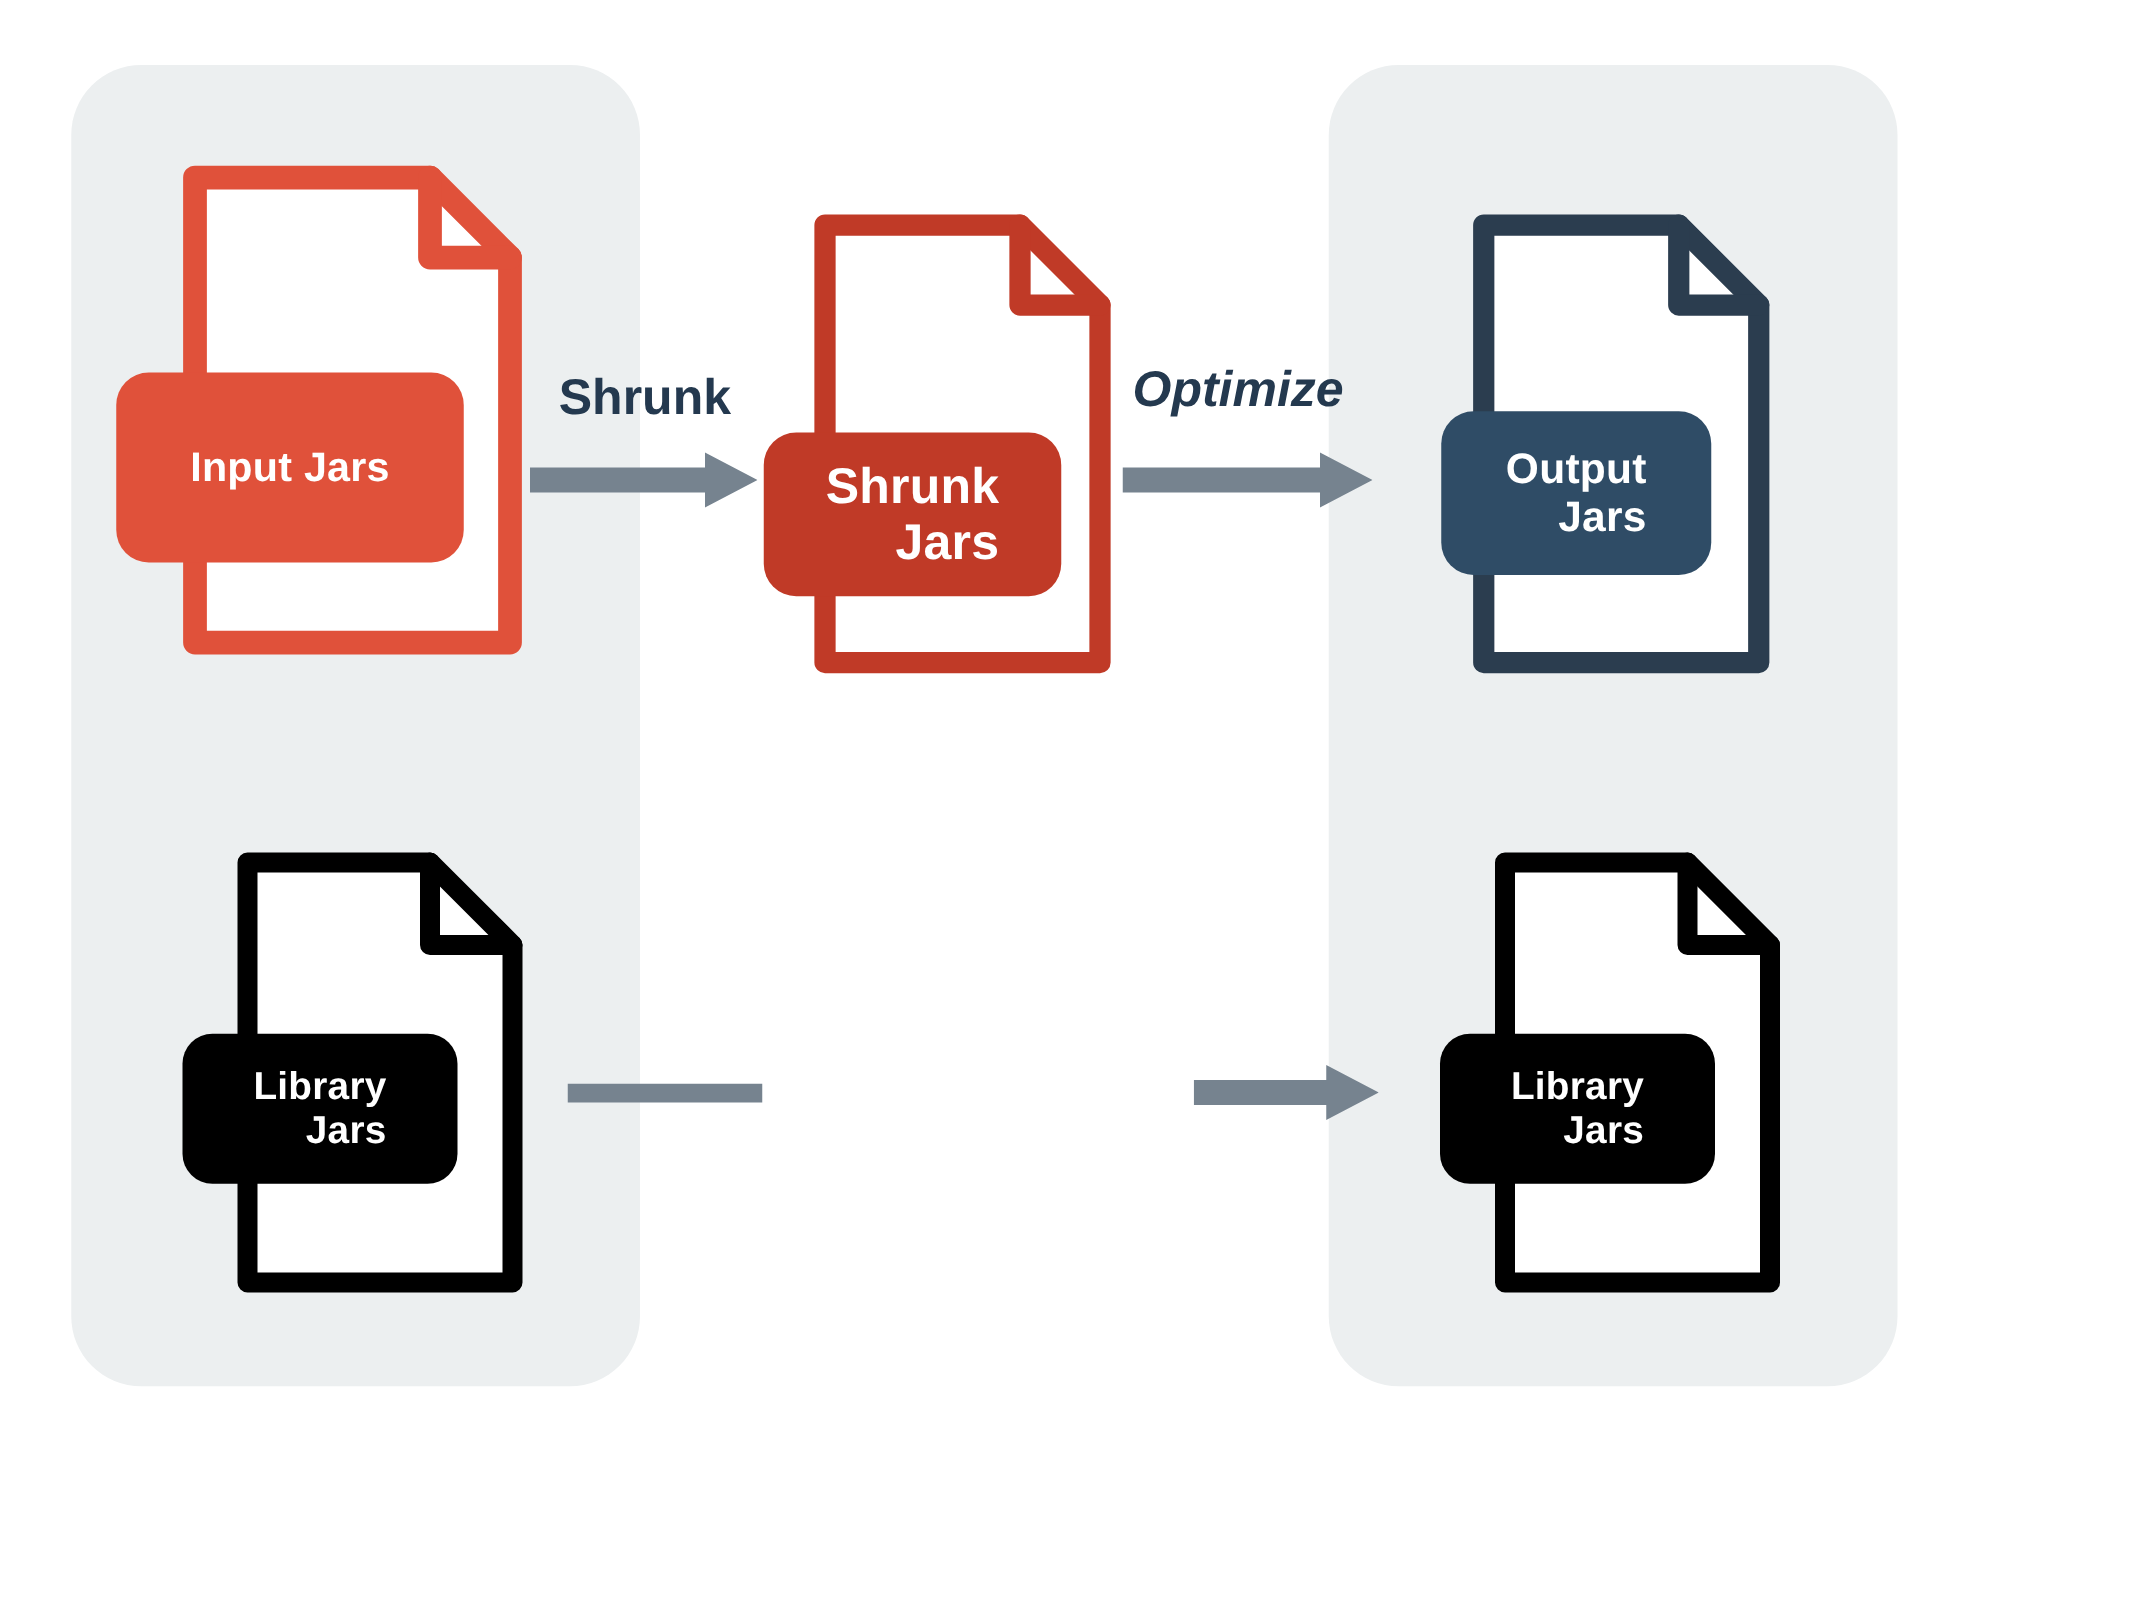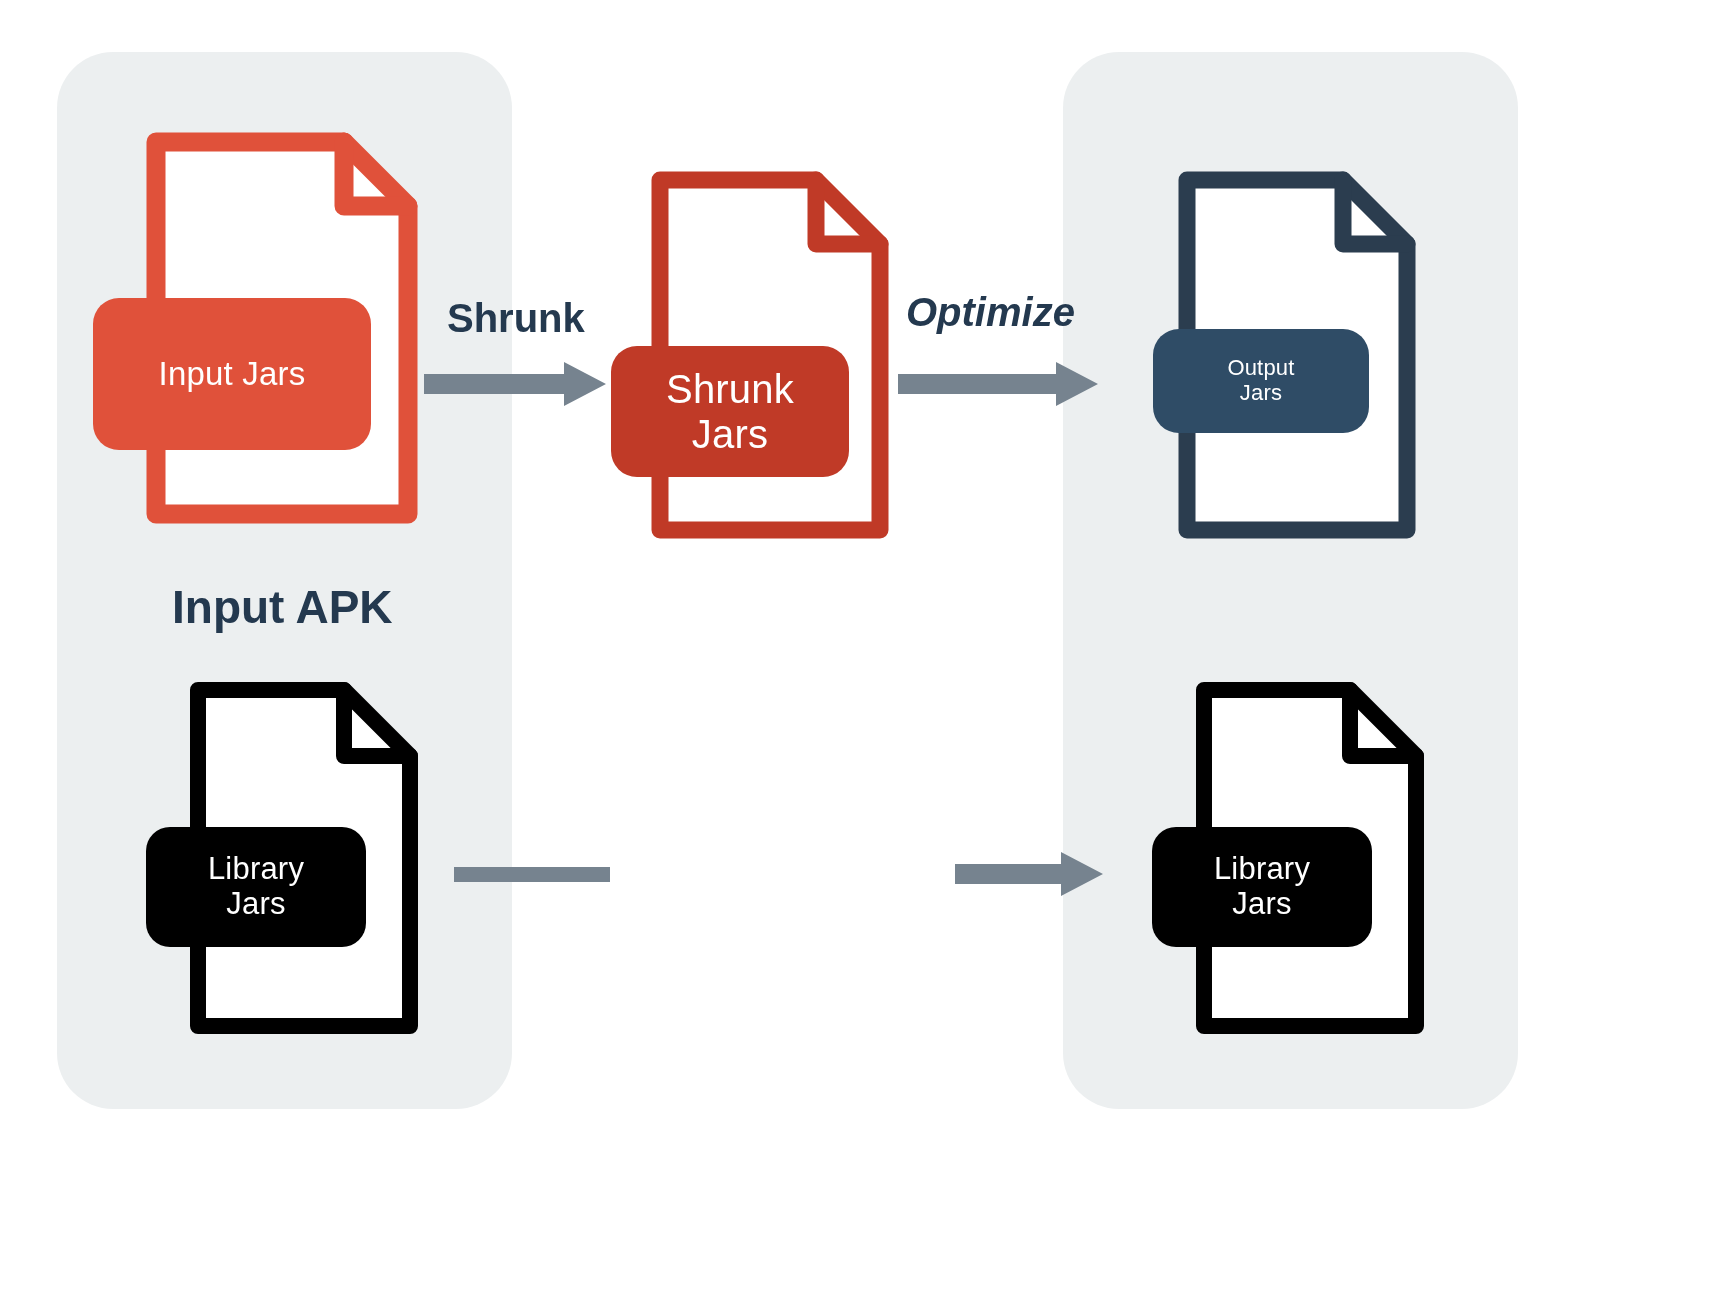--- a/index.html
+++ b/index.html
@@ -34,43 +34,43 @@
   .doc {
     position: absolute;
   }
   .doc svg { display: block; }
 
   
   .chip {
     position: absolute;
     border-radius: 26px;
     color: #ffffff;
-    font-weight: normal;
+    font-weight: bold;
     display: flex;
     align-items: center;
     justify-content: center;
-    text-align: center;
+    text-align: right;
     line-height: 1.12;
     letter-spacing: .2px;
   }
 
   #chip-input-jars {
     left: 93px;  top: 298px;  width: 278px; height: 152px;
     background: #e0513a;
     font-size: 33px;
   }
   #chip-shrunk-code {
     left: 611px; top: 346px;  width: 238px; height: 131px;
     background: #c03a27;
     font-size: 40px;
   }
   #chip-output-jars {
-    left: 1153px; top: 329px; width: 216px; height: 104px;
+    left: 1153px; top: 329px; width: 216px; height: 131px;
     background: #2f4c66;
-    font-size: 22px;
+    font-size: 34px;
   }
   #chip-lib-left {
     left: 146px; top: 827px; width: 220px; height: 120px;
     background: #000000;
     font-size: 31px;
     border-radius: 24px;
   }
   #chip-lib-right {
     left: 1152px; top: 827px; width: 220px; height: 120px;
     background: #000000;
@@ -212,16 +212,15 @@
 
   <div class="connector" style="left:955px; top:850px;">
     <svg width="148" height="48" viewBox="0 0 148 48" aria-hidden="true">
       <path d="M 0 14 H 106 V 2 L 148 24 L 106 46 V 34 H 0 Z" fill="#76838f"></path>
     </svg>
   </div>
 
   <div class="step-label" id="label-shrink">Shrunk</div>
   <div class="step-label" id="label-optimize">Optimize</div>
 
-  <div class="panel-caption" id="caption-input">Input APK</div>
 
 
 </div>
 
 </body></html>

